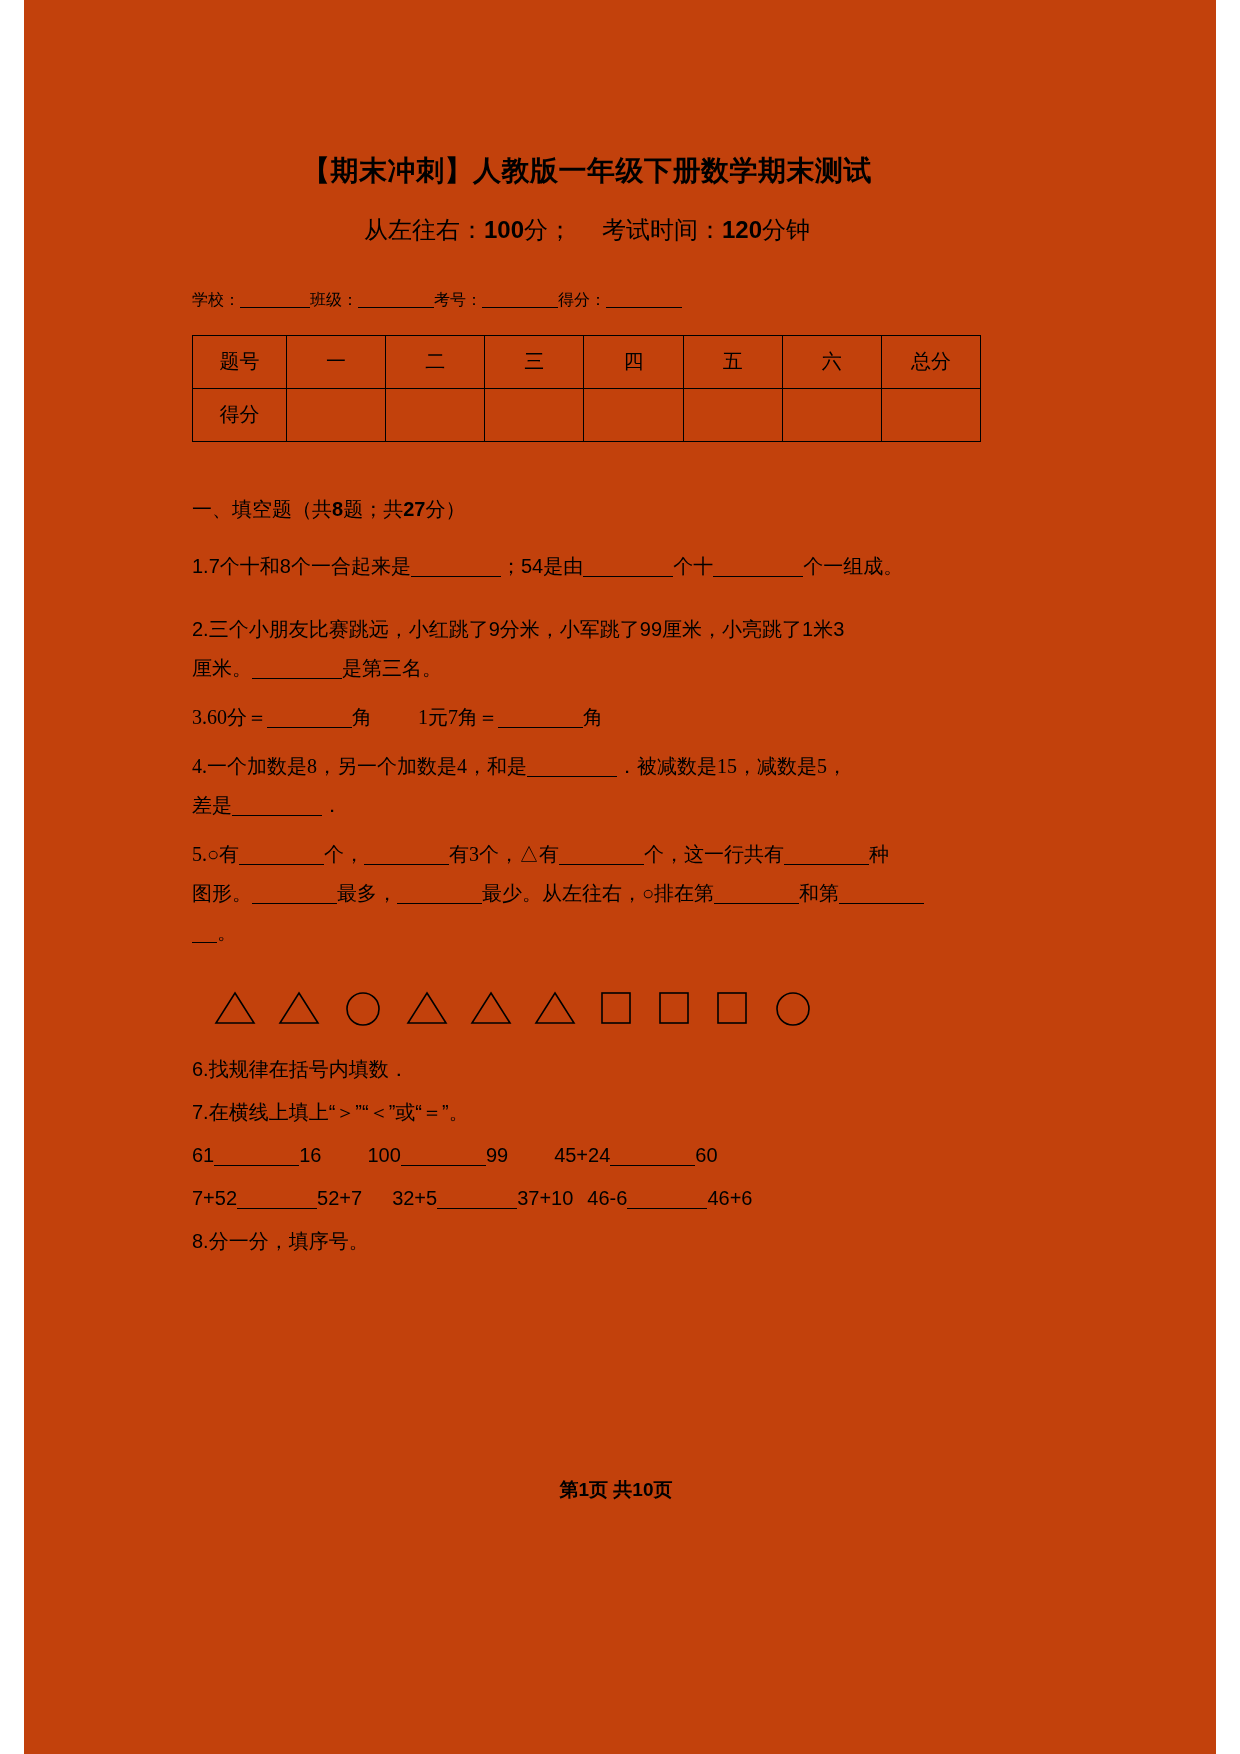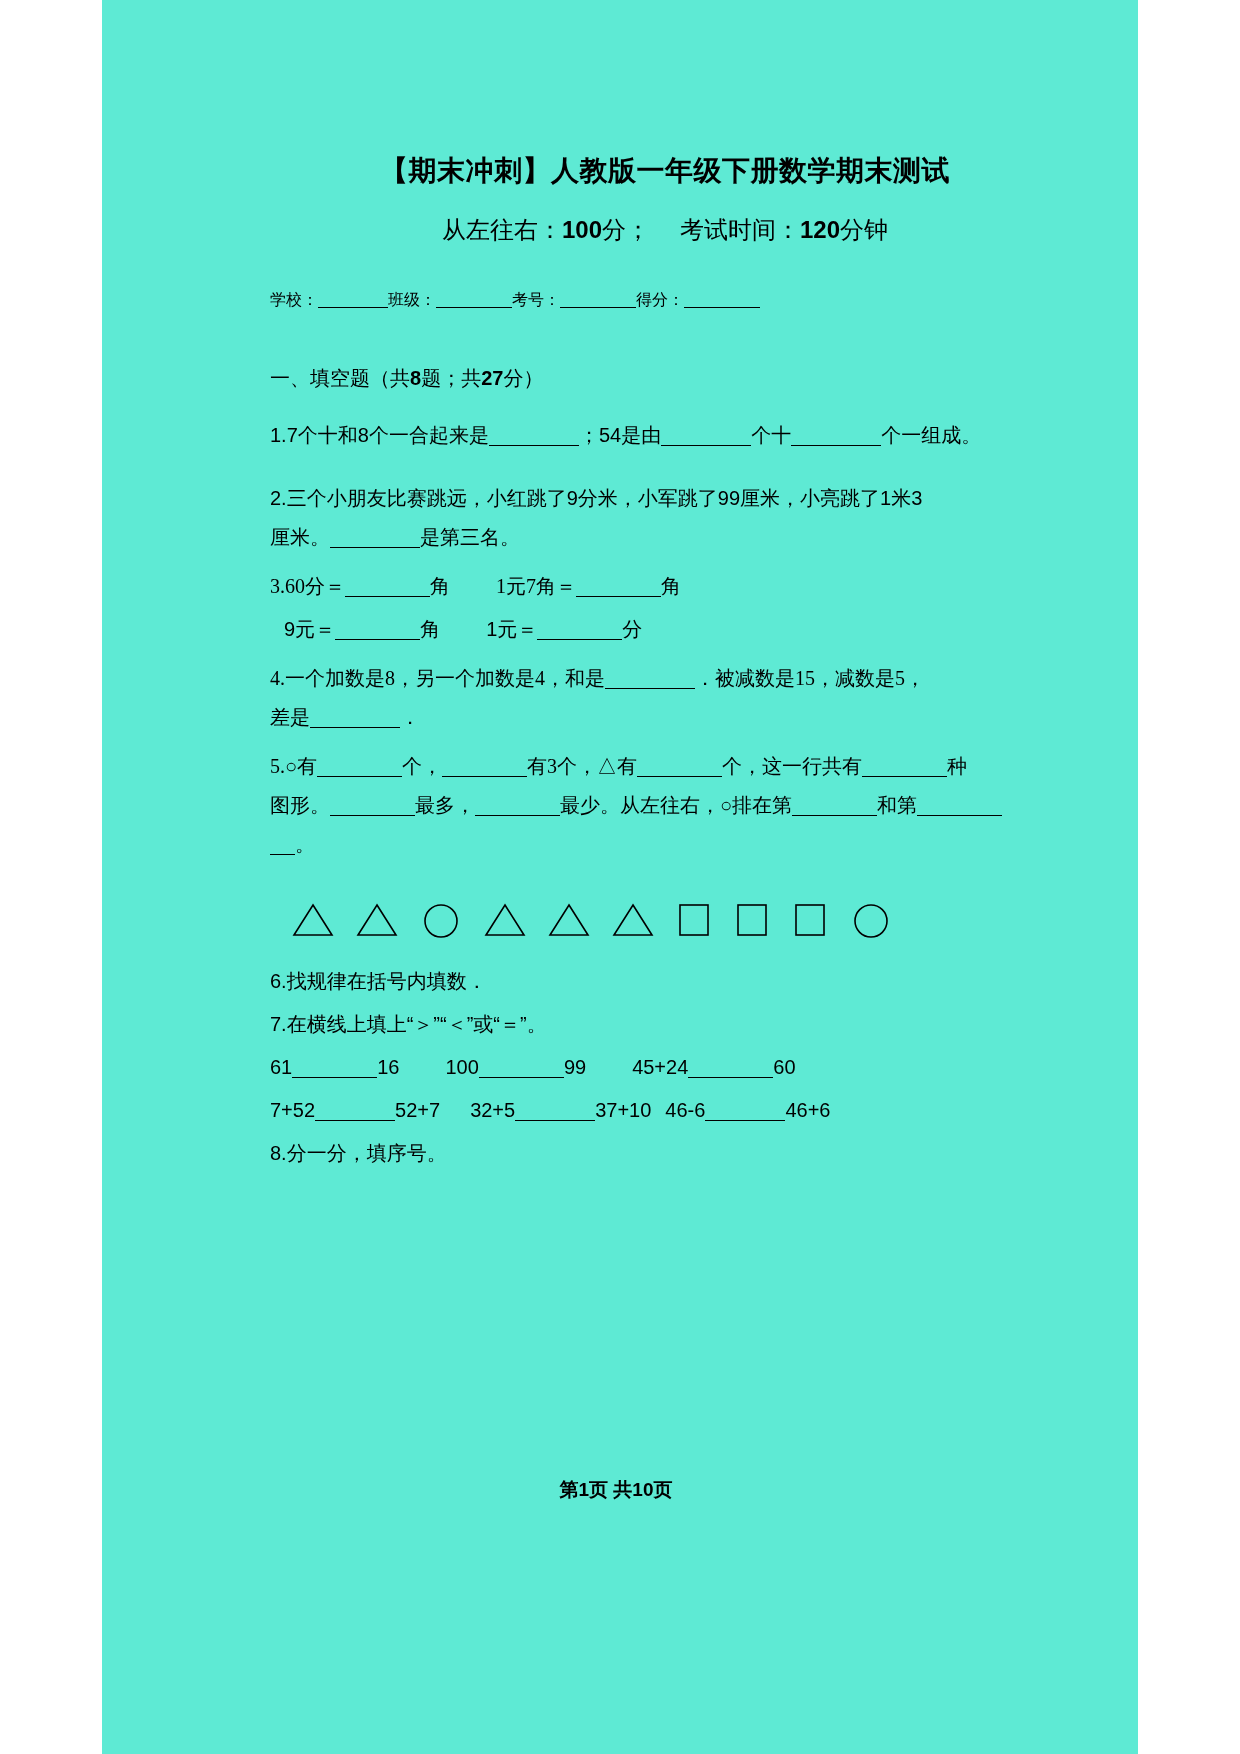--- a/index.html
+++ b/index.html
@@ -7,24 +7,24 @@
     margin: 0;
     padding: 0;
     background: #ffffff;
   }
   body {
     font-family: "Liberation Sans", "DejaVu Sans", sans-serif;
     color: #000000;
   }
   .page {
     position: relative;
-    width: 1036px;
+    width: 1192px;
     height: 1754px;
     margin: 0 auto;
-    background: #5eead4;
+    background: #c2410c;
     box-sizing: border-box;
     overflow: hidden;
   }
   .content {
     position: absolute;
     left: 168px;
     top: 0;
     width: 790px;
   }
 
@@ -152,39 +152,60 @@
     <div class="title-1">【期末冲刺】人教版一年级下册数学期末测试</div>
 
     <div class="subtitle">
       <span>从左往右：</span><b>100</b><span>分；</span><span class="sub-gap"></span><span>考试时间：</span><b>120</b><span>分钟</span>
     </div>
 
     <div class="info-line">
       <span class="info-item first"><span class="lbl">学校：</span><span class="blank"></span></span><span class="info-item"><span class="lbl">班级：</span><span class="blank"></span></span><span class="info-item"><span class="lbl">考号：</span><span class="blank"></span></span><span class="info-item"><span class="lbl">得分：</span><span class="blank"></span></span>
     </div>
 
+    <table class="score-table">
+      <tbody>
+          <tr>
+        <td class="lead">题号</td>
+        <td>一</td>
+        <td>二</td>
+        <td>三</td>
+        <td>四</td>
+        <td>五</td>
+        <td>六</td>
+        <td>总分</td>
+      </tr>
+      <tr>
+        <td class="lead">得分</td>
+        <td></td>
+        <td></td>
+        <td></td>
+        <td></td>
+        <td></td>
+        <td></td>
+        <td></td>
+      </tr>
+    </tbody>
+      </table>
 
     <div class="section-head">
       <span>一、</span><span>填空题</span><span>（共</span><b>8</b><span>题；共</span><b>27</b><span>分）</span>
     </div>
 
     <div class="q">
       <span>1.</span><span>7个十和8个一合起来是</span><span class="u w90"></span><span>；54是由</span><span class="u w90"></span><span>个十</span><span class="u w90"></span><span>个一组成。</span>
     </div>
 
     <div class="q">
       <span>2.</span><span>三个小朋友比赛跳远，小红跳了9分米，小军跳了99厘米，小亮跳了1米3</span><br><span>厘米。</span><span class="u w90"></span><span>是第三名。</span>
     </div>
 
     <div class="q tight">
       <span>3.</span><span>60分＝</span><span class="u w85"></span><span>角</span><span class="gap-l"></span><span>1元7角＝</span><span class="u w85"></span><span>角</span>
     </div>
-    <div class="q tighter">
-      <span class="gap-s"></span><span>9元＝</span><span class="u w85"></span><span>角</span><span class="gap-l"></span><span>1元＝</span><span class="u w85"></span><span>分</span>
-    </div>
 
     <div class="q tight">
       <span>4.</span><span>一个加数是8，另一个加数是4，和是</span><span class="u w90"></span><span>．被减数是15，减数是5，</span><br><span>差是</span><span class="u w90"></span><span>．</span>
     </div>
 
     <div class="q tight">
       <span>5.</span><span>○有</span><span class="u w85"></span><span>个，</span><span class="u w85"></span><span>有3个，△有</span><span class="u w85"></span><span>个，这一行共有</span><span class="u w85"></span><span>种</span><br><span>图形。</span><span class="u w85"></span><span>最多，</span><span class="u w85"></span><span>最少。从左往右，○排在第</span><span class="u w85"></span><span>和第</span><span class="u w85"></span><br><span class="u w25"></span><span>。</span>
     </div>
 
     <div class="shapes">

